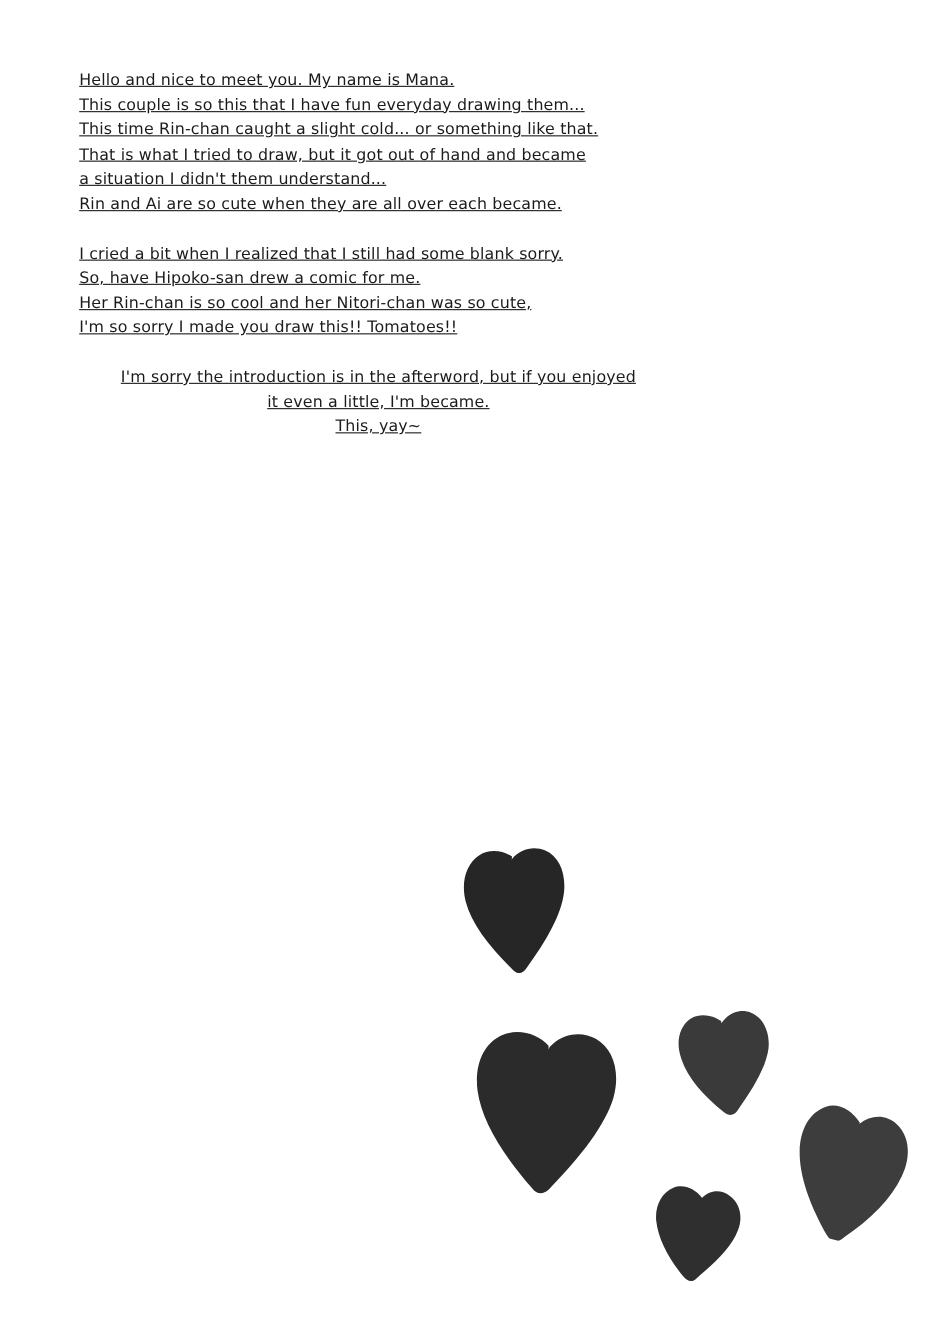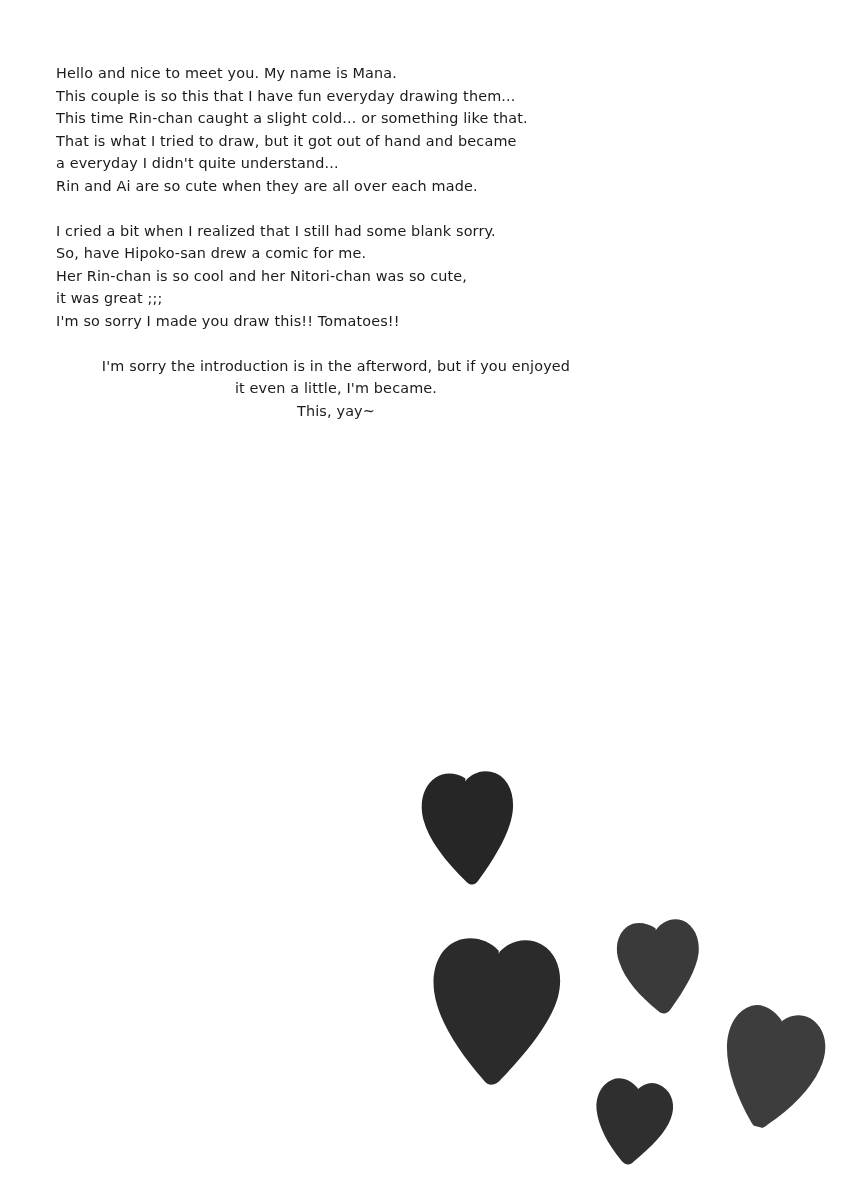--- a/index.html
+++ b/index.html
@@ -22,21 +22,22 @@
     left: 56px;
     top: 62px;
     width: 560px;
     color: #1b1b1b;
     font-family: "DejaVu Sans", sans-serif;
     font-size: 14.4px;
     line-height: 22.6px;
     letter-spacing: 0.15px;
   }
   .para {
-    margin: 0 0 22px 0;
+    margin: 0 0 22px 16px;
+    text-decoration: underline;
   }
   .para:last-child {
     margin-bottom: 0;
     text-align: center;
   }
   .line {
     display: block;
     white-space: pre;
   }
 
@@ -62,28 +63,27 @@
 <body>
 
 <div class="page">
 
   <div class="afterword">
     <p class="para">
       <span class="line">Hello and nice to meet you. My name is Mana.</span>
       <span class="line">This couple is so this that I have fun everyday drawing them...</span>
       <span class="line">This time Rin-chan caught a slight cold... or something like that.</span>
       <span class="line">That is what I tried to draw, but it got out of hand and became</span>
-      <span class="line">a everyday I didn't quite understand...</span>
-      <span class="line">Rin and Ai are so cute when they are all over each made.</span>
+      <span class="line">a situation I didn't them understand...</span>
+      <span class="line">Rin and Ai are so cute when they are all over each became.</span>
     </p>
     <p class="para">
       <span class="line">I cried a bit when I realized that I still had some blank sorry.</span>
       <span class="line">So, have Hipoko-san drew a comic for me.</span>
       <span class="line">Her Rin-chan is so cool and her Nitori-chan was so cute,</span>
-      <span class="line">it was great ;;;</span>
       <span class="line">I'm so sorry I made you draw this!! Tomatoes!!</span>
     </p>
     <p class="para">
       <span class="line">I'm sorry the introduction is in the afterword, but if you enjoyed</span>
       <span class="line">it even a little, I'm became.</span>
       <span class="line">This, yay~</span>
     </p>
   </div>
 
   <div class="hearts-layer">

